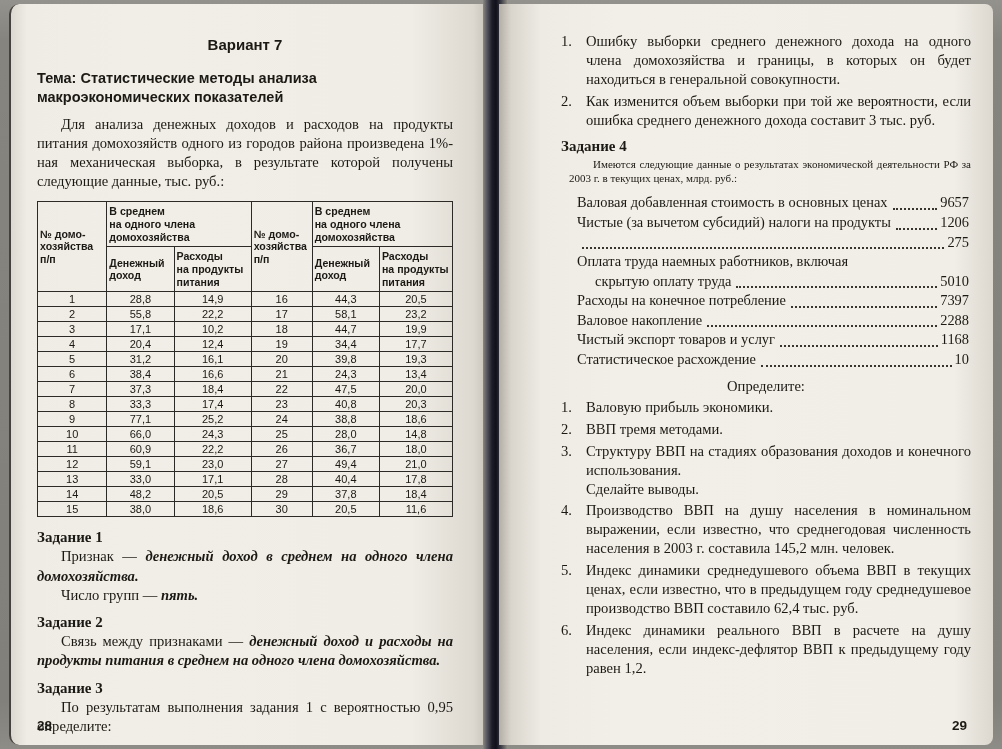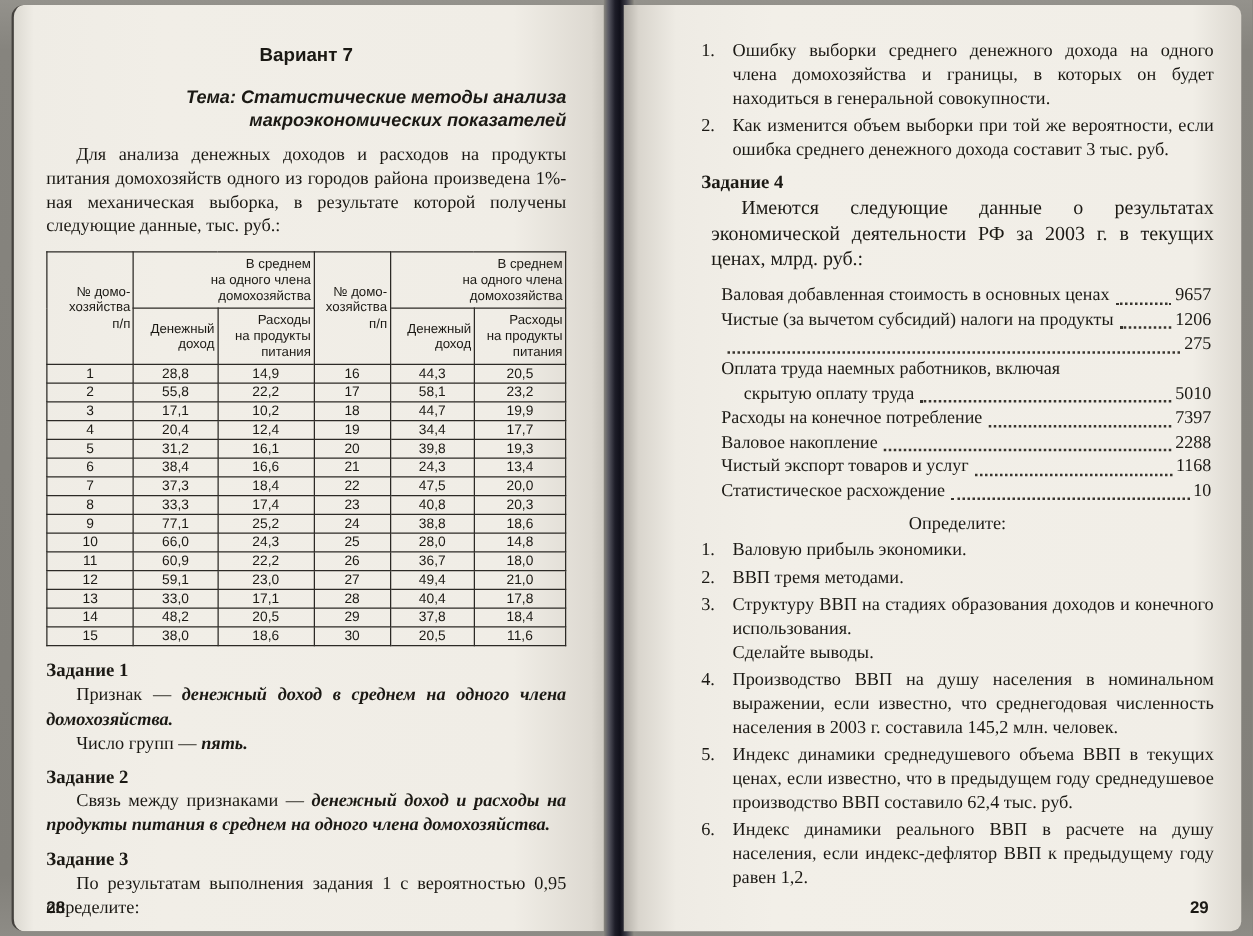--- a/index.html
+++ b/index.html
@@ -36,41 +36,41 @@
   }
 
   
   .variant-title {
     text-align: center;
     font-family: "Liberation Sans", sans-serif;
     font-weight: bold; font-size: 15px;
     margin: 6px 0 16px;
   }
   .theme-title {
-    text-align: right;
+    text-align: left;
     font-family: "Liberation Sans", sans-serif;
-    font-weight: bold; font-style: italic;
+    font-weight: bold; 
     font-size: 14.5px; line-height: 1.32;
     white-space: pre-line;
     margin: 0 0 8px;
   }
   .para {
     font-size: 14.6px; line-height: 1.3;
     text-align: justify; text-indent: 24px;
     margin: 0 0 10px;
   }
   table.data-table {
     width: 100%; border-collapse: collapse;
     font-family: "Liberation Sans", sans-serif;
     margin: 2px 0 12px;
   }
   .data-table th, .data-table td { border: 1px solid #2c2a26; }
   .data-table th {
-    font-weight: normal; font-size: 10.6px; line-height: 1.2;
-    text-align: right; vertical-align: middle;
+    font-weight: bold; font-size: 10.6px; line-height: 1.2;
+    text-align: left; vertical-align: middle;
     white-space: pre-line; padding: 3px 2px;
   }
   .data-table td {
     font-size: 11px; text-align: center;
     padding: 1px 2px; height: 15px;
   }
   .task-heading { font-weight: bold; font-size: 15px; margin: 9px 0 1px; }
   .task-line { margin: 0; font-size: 14.6px; line-height: 1.32; text-align: justify; text-indent: 24px; }
   .bi { font-weight: bold; font-style: italic; }
   .page-num {
@@ -79,21 +79,21 @@
     font-weight: bold; font-size: 13.5px;
   }
   .page-num.pn-left { left: 26px; }
   .page-num.pn-right { right: 26px; }
 
   
   .num-item { display: flex; font-size: 14.6px; line-height: 1.3; margin: 0 0 3px; }
   .num-item .num { flex: none; width: 25px; }
   .num-item .txt { flex: 1; text-align: justify; white-space: pre-line; }
   .rp-task-heading { font-weight: bold; font-size: 15px; margin: 8px 0 2px; }
-  .rp-intro { font-size: 16px; line-height: 1.3; text-align: justify; text-indent: 24px; margin: 0 0 8px 8px; }
+  .rp-intro { font-size: 11px; line-height: 1.3; text-align: justify; text-indent: 24px; margin: 0 0 8px 8px; }
   .data-block { margin: 0 2px 8px 16px; font-size: 14.4px; line-height: 1.36; }
   .data-line { display: flex; align-items: flex-end; }
   .data-line.di { padding-left: 18px; }
   .data-line .lbl { flex: none; max-width: 100%; }
   .data-line .leader { flex: 1 1 auto; min-width: 12px; border-bottom: 2px dotted #38342e; margin: 0 3px 3px 5px; }
   .data-line .val { flex: none; }
   .define-label { font-size: 14.6px; margin: 2px 0 3px; text-align: center; }
 </style>
 </head>
 <body>

